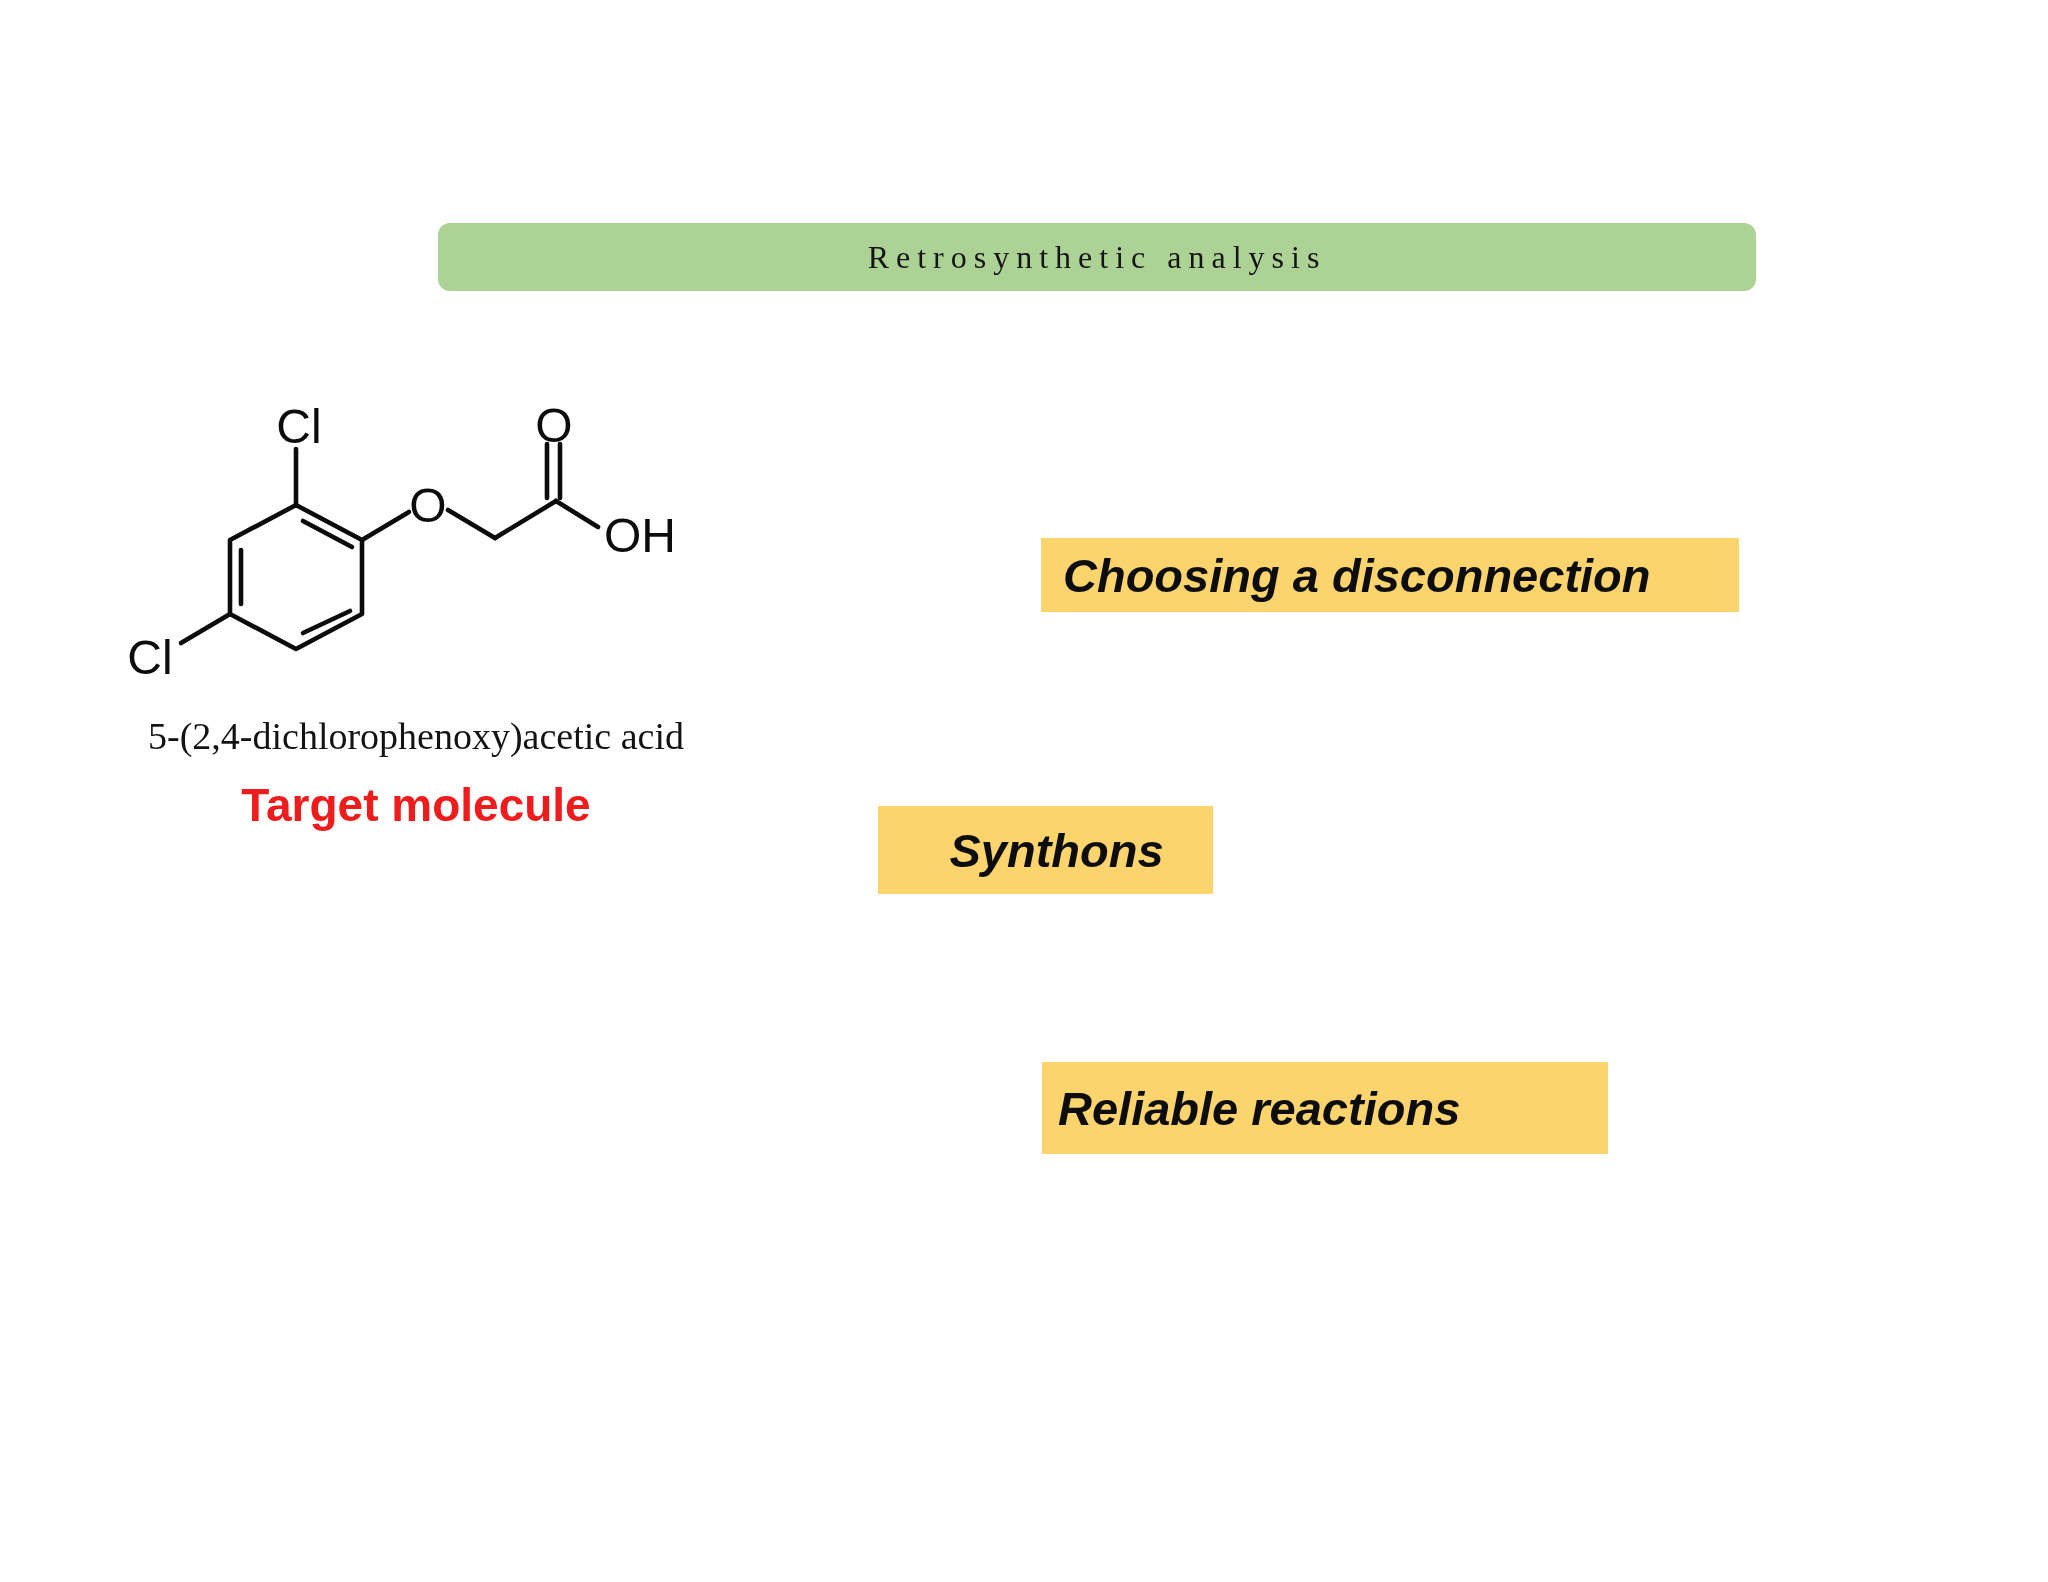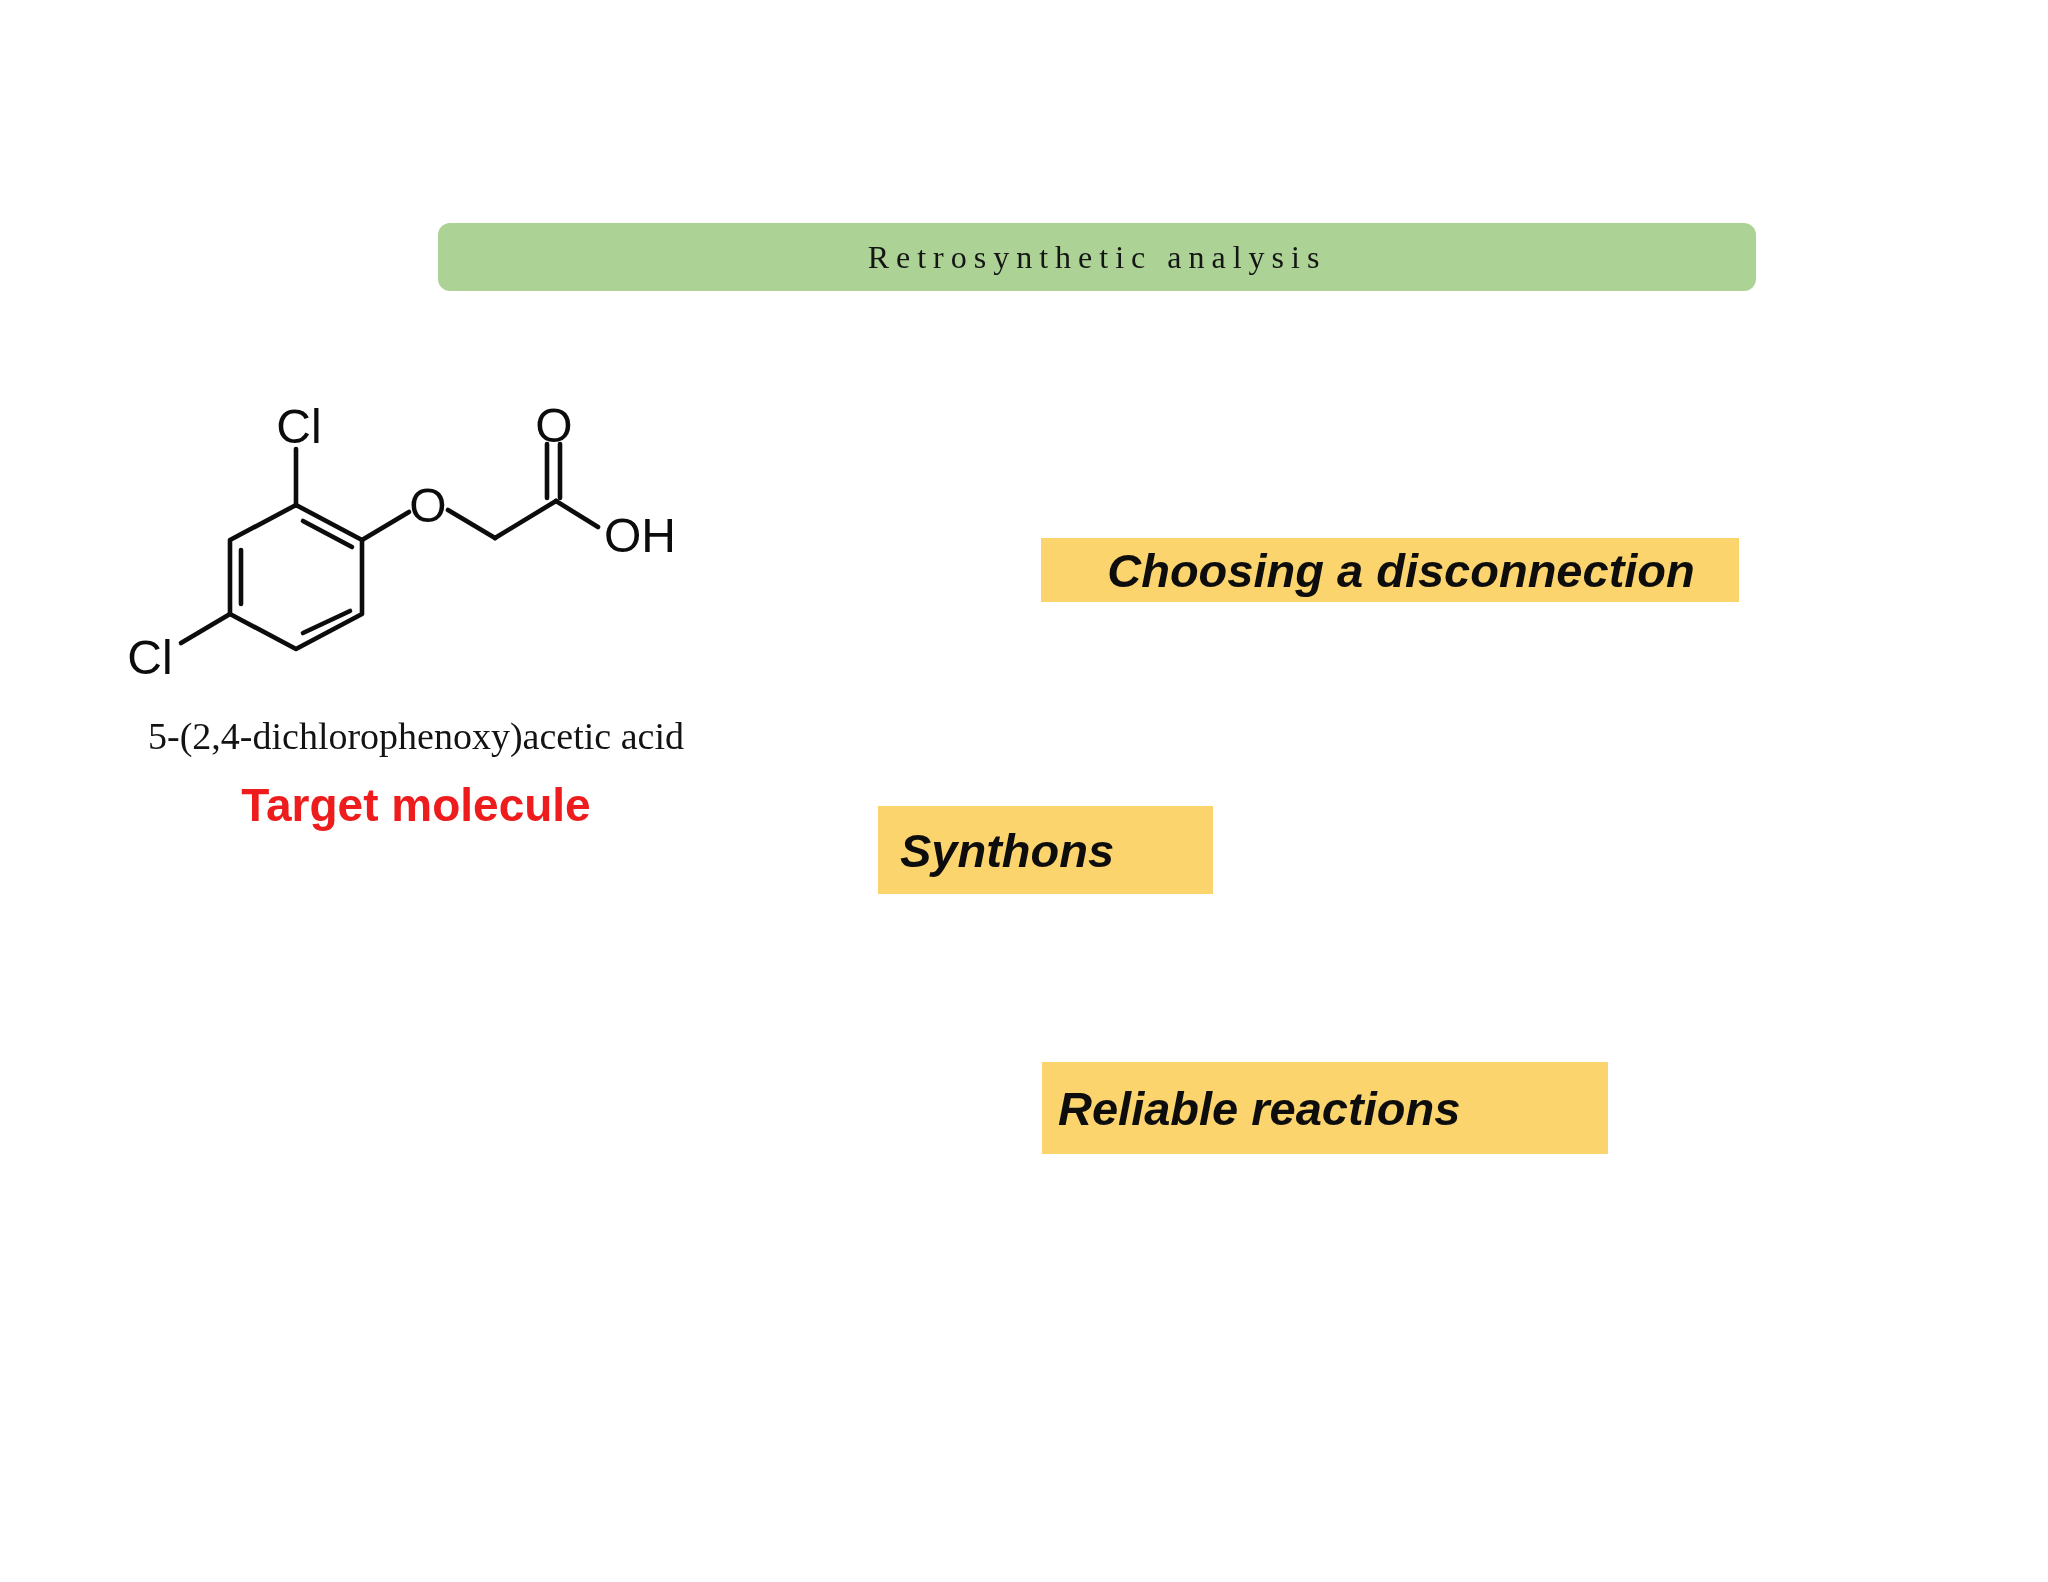--- a/index.html
+++ b/index.html
@@ -43,22 +43,22 @@
   }
   
   .ybox{
     position:absolute;background:var(--highlight-yellow,#fbd46d);
     display:flex;align-items:center;justify-content:flex-start;
     padding-left:22px;box-sizing:border-box;
   }
   .ybox span{
     font-size:47px;font-weight:bold;font-style:italic;color:#0d0d0d;white-space:nowrap;
   }
-  .ybox-choosing{left:1041px;top:538px;width:698px;height:64px;justify-content:center;}
-  .ybox-synthons{left:878px;top:806px;width:335px;height:88px;}
+  .ybox-choosing{left:1041px;top:538px;width:698px;height:74px;}
+  .ybox-synthons{left:878px;top:806px;width:335px;height:88px;justify-content:center;}
   .ybox-equivalent{left:1356px;top:806px;width:578px;height:88px;padding-left:28px;}
   .ybox-reliable{left:1042px;top:1062px;width:566px;height:92px;padding-left:16px;}
 </style>
 </head>
 <body>
 
 <div class="slide">
 
 
   <div class="banner">

